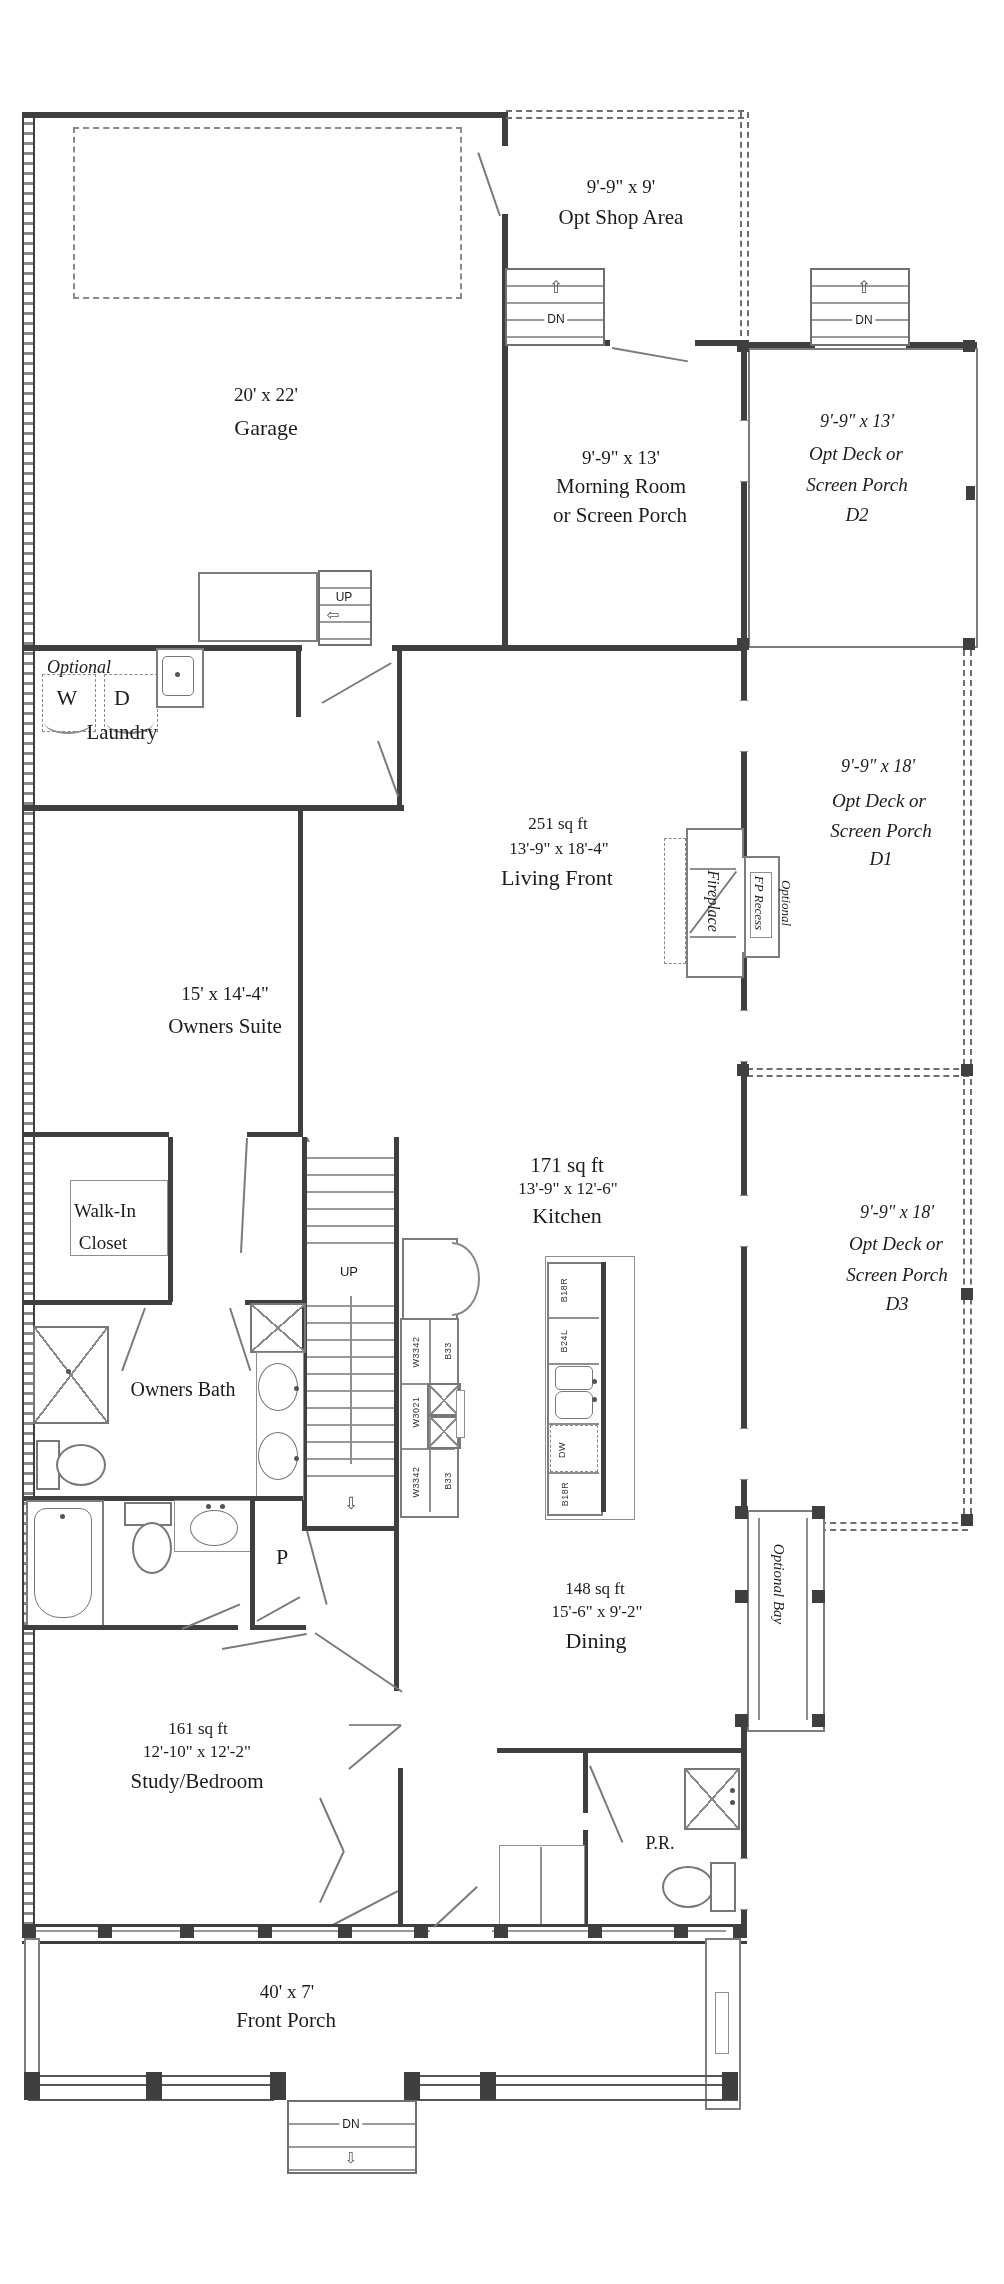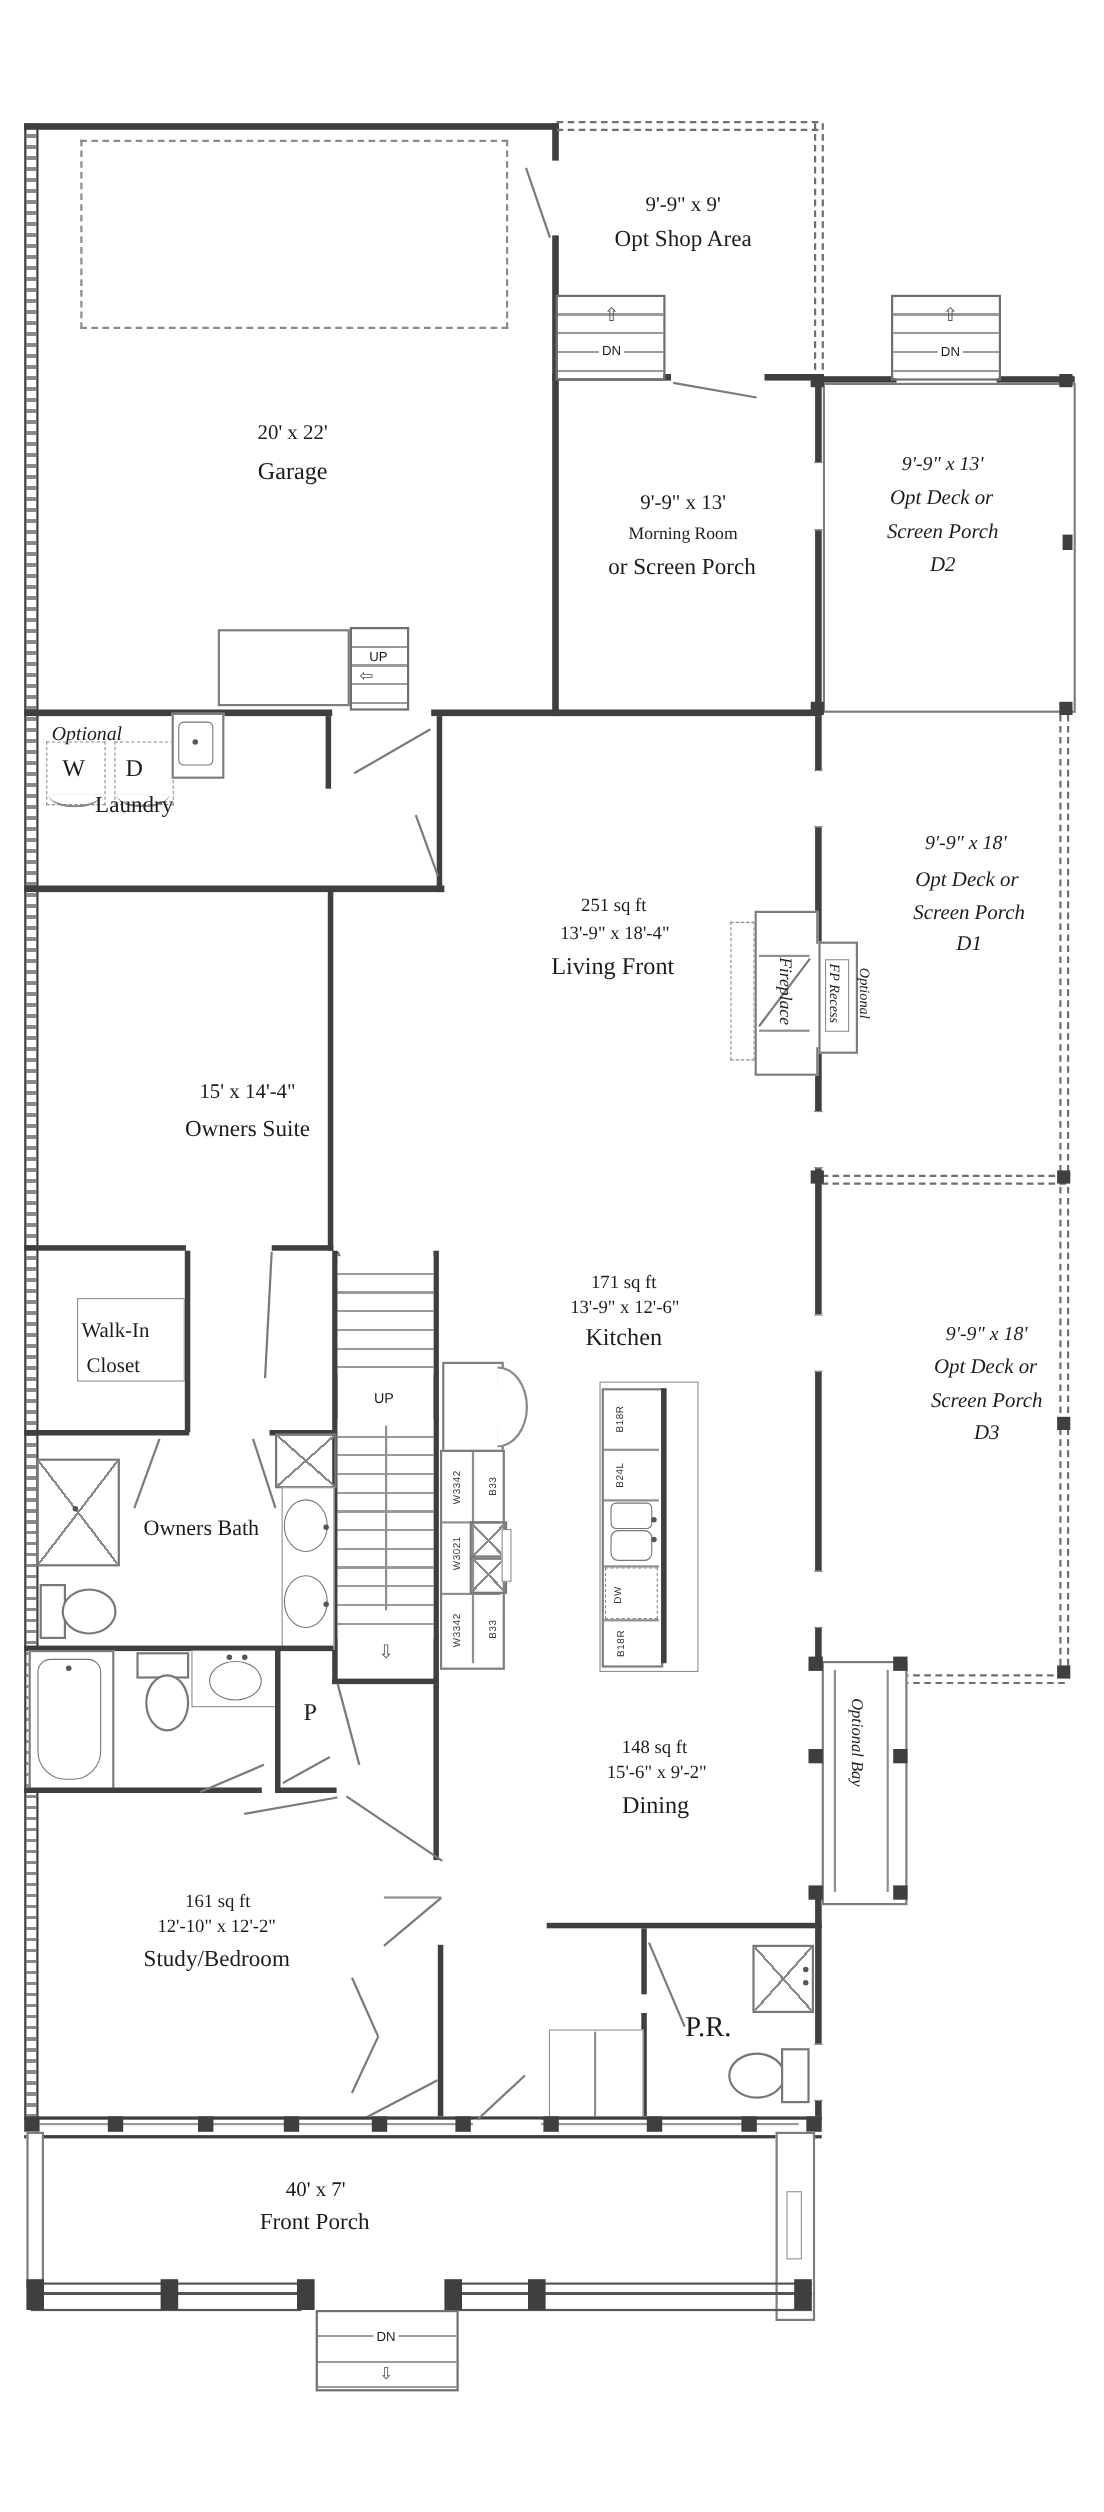--- a/index.html
+++ b/index.html
@@ -258,21 +258,21 @@
   <div class="lbl sans" style="left:351px;top:2124px;font-size:12px;background:#fff;padding:0 3px">DN</div>
   <div class="arrow" style="left:351px;top:2158px;font-size:15px">⇩</div>
 
   <div class="lbl" style="left:266px;top:394px;font-size:19px">20' x 22'</div>
   <div class="lbl" style="left:266px;top:428px;font-size:22px">Garage</div>
 
   <div class="lbl" style="left:621px;top:186px;font-size:19px">9'-9" x 9'</div>
   <div class="lbl" style="left:621px;top:217px;font-size:21px">Opt Shop Area</div>
 
   <div class="lbl" style="left:621px;top:457px;font-size:19px">9'-9" x 13'</div>
-  <div class="lbl" style="left:621px;top:486px;font-size:16px">Morning Room</div>
+  <div class="lbl" style="left:621px;top:486px;font-size:21px">Morning Room</div>
   <div class="lbl" style="left:620px;top:515px;font-size:21px">or Screen Porch</div>
 
   <div class="lbl it" style="left:857px;top:421px;font-size:18px">9'-9" x 13'</div>
   <div class="lbl it" style="left:856px;top:453px;font-size:19px">Opt Deck or</div>
   <div class="lbl it" style="left:857px;top:484px;font-size:19px">Screen Porch</div>
   <div class="lbl it" style="left:857px;top:514px;font-size:19px">D2</div>
 
   <div class="lbl it" style="left:79px;top:667px;font-size:18px">Optional</div>
   <div class="lbl" style="left:67px;top:698px;font-size:22px">W</div>
   <div class="lbl" style="left:122px;top:698px;font-size:22px">D</div>
@@ -290,21 +290,21 @@
   <div class="lbl it" style="left:879px;top:800px;font-size:19px">Opt Deck or</div>
   <div class="lbl it" style="left:881px;top:830px;font-size:19px">Screen Porch</div>
   <div class="lbl it" style="left:881px;top:858px;font-size:19px">D1</div>
 
   <div class="lbl" style="left:225px;top:993px;font-size:19px">15' x 14'-4"</div>
   <div class="lbl" style="left:225px;top:1026px;font-size:21px">Owners Suite</div>
 
   <div class="lbl" style="left:105px;top:1210px;font-size:19px">Walk-In</div>
   <div class="lbl" style="left:103px;top:1242px;font-size:19px">Closet</div>
 
-  <div class="lbl" style="left:567px;top:1165px;font-size:17px">171 sq ft</div>
+  <div class="lbl" style="left:567px;top:1165px;font-size:21px">171 sq ft</div>
   <div class="lbl" style="left:568px;top:1188px;font-size:17px">13'-9" x 12'-6"</div>
   <div class="lbl" style="left:567px;top:1216px;font-size:22px">Kitchen</div>
 
   <div class="lbl it" style="left:897px;top:1212px;font-size:18px">9'-9" x 18'</div>
   <div class="lbl it" style="left:896px;top:1243px;font-size:19px">Opt Deck or</div>
   <div class="lbl it" style="left:897px;top:1274px;font-size:19px">Screen Porch</div>
   <div class="lbl it" style="left:897px;top:1303px;font-size:19px">D3</div>
 
   <div class="lbl" style="left:183px;top:1389px;font-size:20px">Owners Bath</div>
   <div class="lbl" style="left:282px;top:1557px;font-size:22px">P</div>
@@ -312,21 +312,21 @@
   <div class="lbl" style="left:595px;top:1588px;font-size:17px">148 sq ft</div>
   <div class="lbl" style="left:597px;top:1611px;font-size:17px">15'-6" x 9'-2"</div>
   <div class="lbl" style="left:596px;top:1641px;font-size:22px">Dining</div>
 
   <div class="lbl rot it" style="left:778px;top:1584px;font-size:15px">Optional Bay</div>
 
   <div class="lbl" style="left:198px;top:1728px;font-size:17px">161 sq ft</div>
   <div class="lbl" style="left:197px;top:1751px;font-size:17px">12'-10" x 12'-2"</div>
   <div class="lbl" style="left:197px;top:1781px;font-size:21px">Study/Bedroom</div>
 
-  <div class="lbl" style="left:644px;top:1843px;font-size:26px">P.R.</div>
+  <div class="lbl" style="left:660px;top:1843px;font-size:18px">P.R.</div>
 
   <div class="lbl" style="left:287px;top:1991px;font-size:19px">40' x 7'</div>
   <div class="lbl" style="left:286px;top:2020px;font-size:21px">Front Porch</div>
 
   <div class="lbl rotc cab" style="left:416px;top:1352px">W3342</div>
   <div class="lbl rotc cab" style="left:448px;top:1351px">B33</div>
   <div class="lbl rotc cab" style="left:416px;top:1412px">W3021</div>
   <div class="lbl rotc cab" style="left:416px;top:1482px">W3342</div>
   <div class="lbl rotc cab" style="left:448px;top:1481px">B33</div>
   <div class="lbl rotc cab" style="left:564px;top:1290px">B18R</div>

